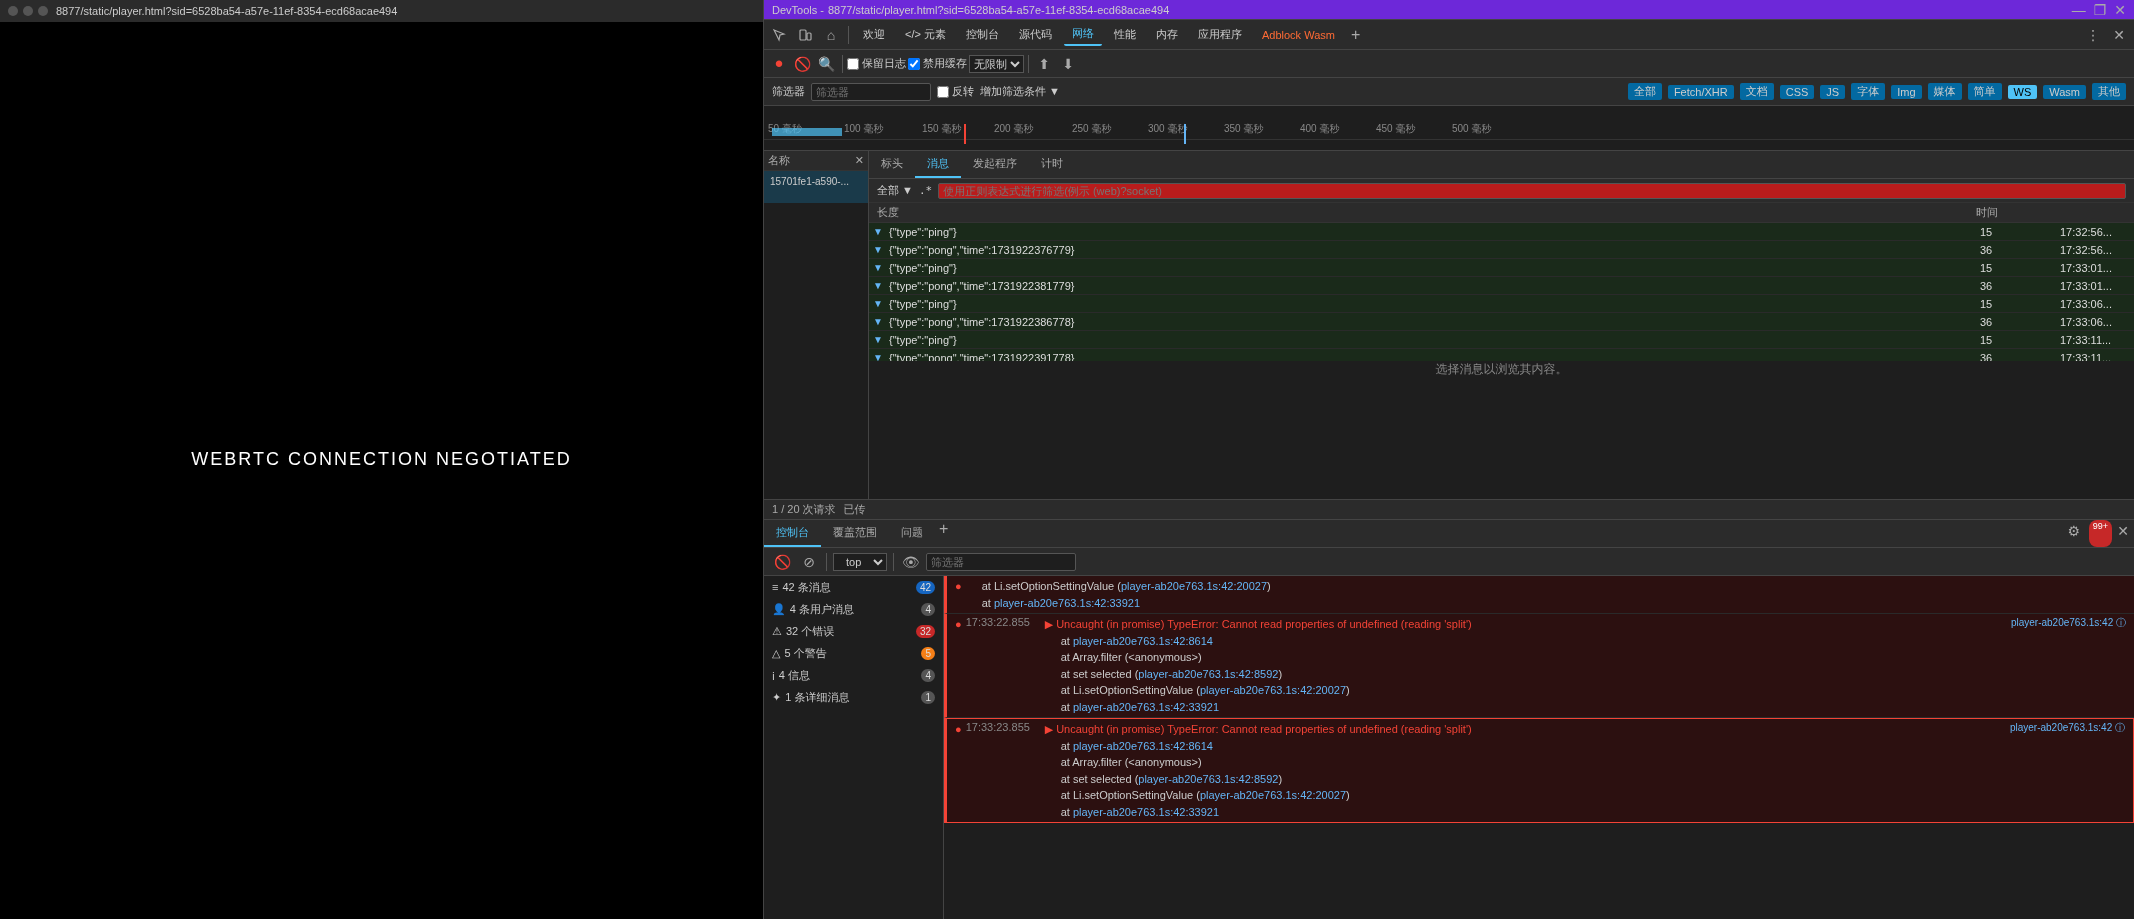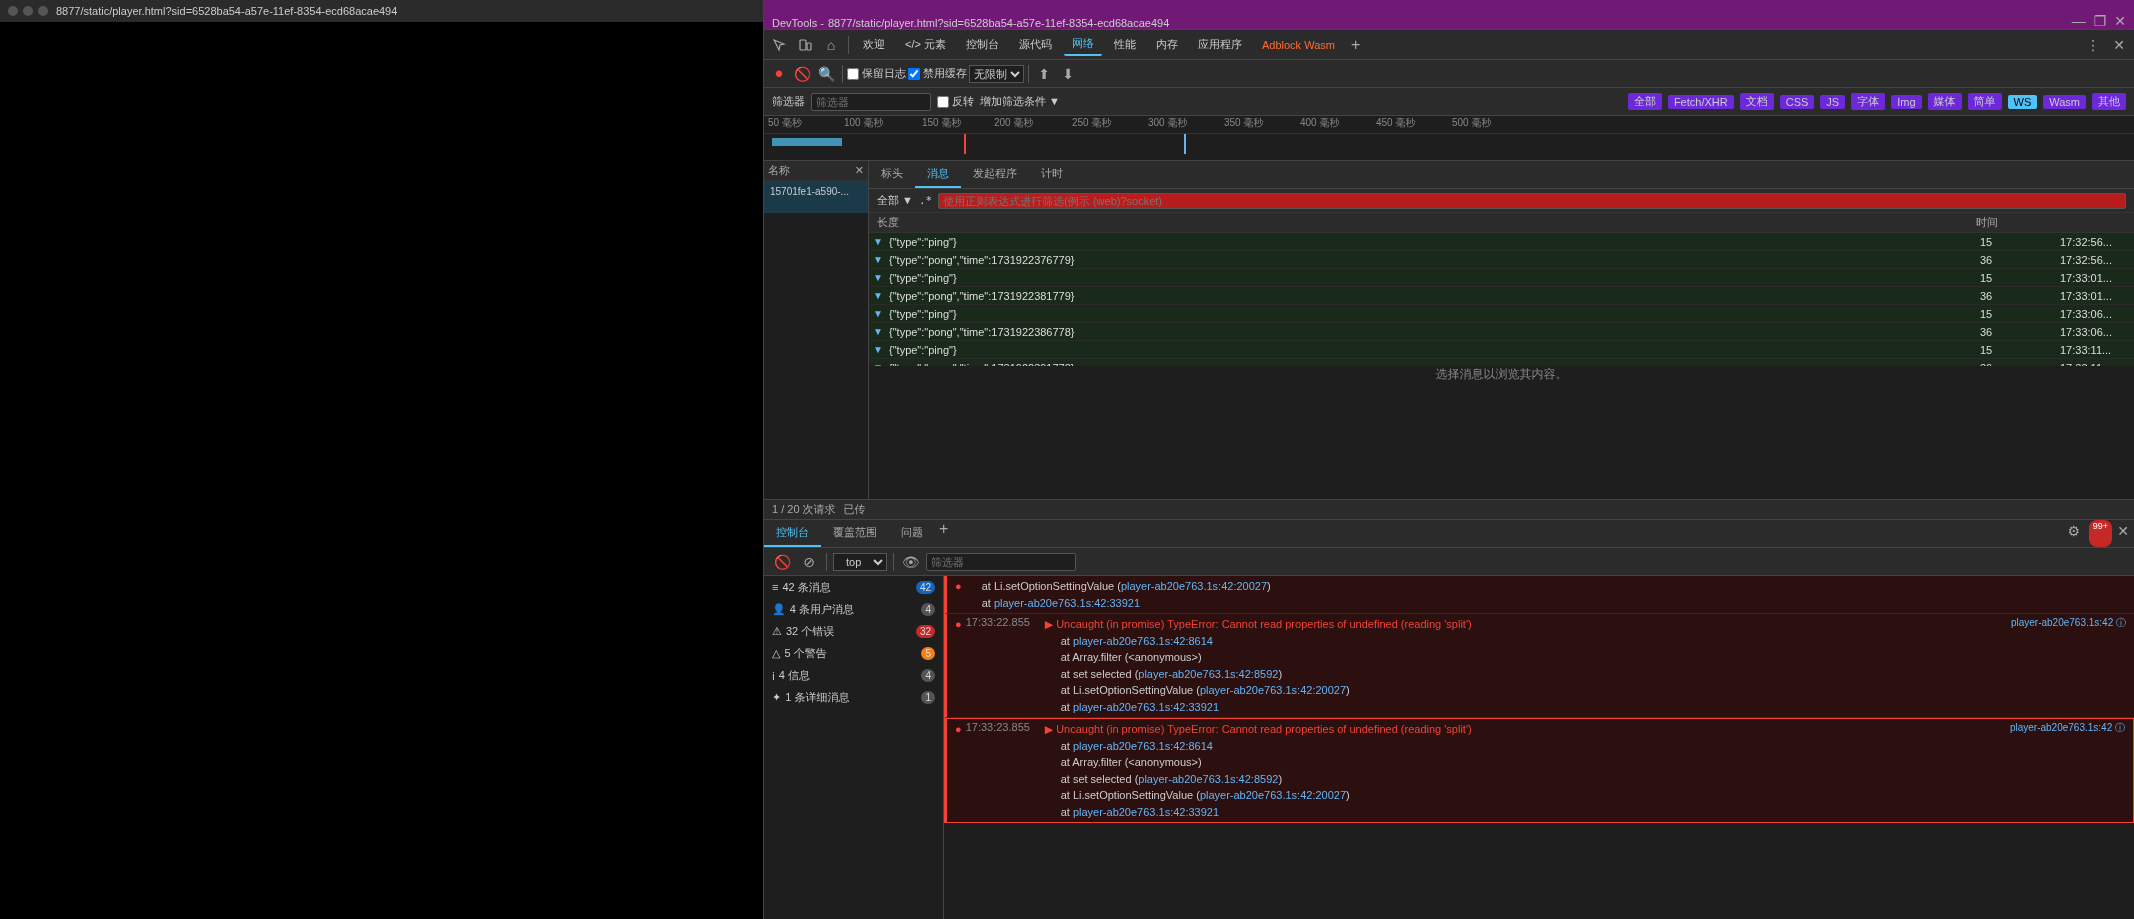--- a/index.html
+++ b/index.html
@@ -47,24 +47,24 @@
       flex: 1;
       height: 919px;
       background: #242424;
       display: flex;
       flex-direction: column;
       border-left: 1px solid #444;
     }
 
     
     .dt-titlebar {
-      height: 30px;
-      background: #701a75;
-      display: flex;
-      align-items: flex-end;
+      height: 20px;
+      background: #6d28d9;
+      display: flex;
+      align-items: center;
       padding: 0 8px;
       font-size: 11px;
       color: #ccc;
       border-bottom: 1px solid #444;
       flex-shrink: 0;
     }
     .dt-titlebar .dt-title {
       flex: 1;
       overflow: hidden;
       text-overflow: ellipsis;
@@ -119,21 +119,21 @@
     .dt-timeline {
       height: 45px;
       background: #1e1e1e;
       border-bottom: 1px solid #444;
       flex-shrink: 0;
       position: relative;
       overflow: hidden;
     }
     .timeline-ruler {
       position: absolute;
-      top: 0; left: 0; right: 0;
+      top: 16px; left: 0; right: 0;
       height: 18px;
       display: flex;
       align-items: center;
       padding: 0 4px;
       font-size: 10px;
       color: #888;
       border-bottom: 1px solid #333;
     }
     .ruler-mark {
       position: absolute;
@@ -174,21 +174,21 @@
       border: 1px solid #555;
       color: #ccc;
       height: 18px;
       padding: 0 4px;
       font-size: 11px;
       border-radius: 2px;
       width: 120px;
     }
     .dt-checkbox { width: 12px; height: 12px; }
     .dt-filter-tag {
-      padding: 1px 6px; background: #6d28d9; border-radius: 2px; cursor: pointer; color: #ccc;
+      padding: 1px 6px; background: #0369a1; border-radius: 2px; cursor: pointer; color: #ccc;
     }
     .dt-filter-tag.active { background: #4fc3f7; color: #000; }
 
     
     .dt-content-tabs {
       height: 28px;
       background: #2b2b2b;
       display: flex;
       align-items: stretch;
       border-bottom: 1px solid #444;
@@ -405,20 +405,21 @@
 
 <div id="left-panel">
   <div class="title-bar">
     <div class="traffic-lights">
       <span></span>
       <span></span>
       <span></span>
     </div>
     <span>8877/static/player.html?sid=6528ba54-a57e-11ef-8354-ecd68acae494</span>
   </div>
+  <span class="webrtc-text">WEBRTC CONNECTION NEGOTIATED</span>
 </div>
 
 <div id="devtools">
 
   <div class="dt-titlebar">
     <span style="margin-right:4px;">DevTools -</span>
     <span class="dt-title">8877/static/player.html?sid=6528ba54-a57e-11ef-8354-ecd68acae494</span>
     <div class="win-controls">
       <span>—</span>
       <span>❐</span>

